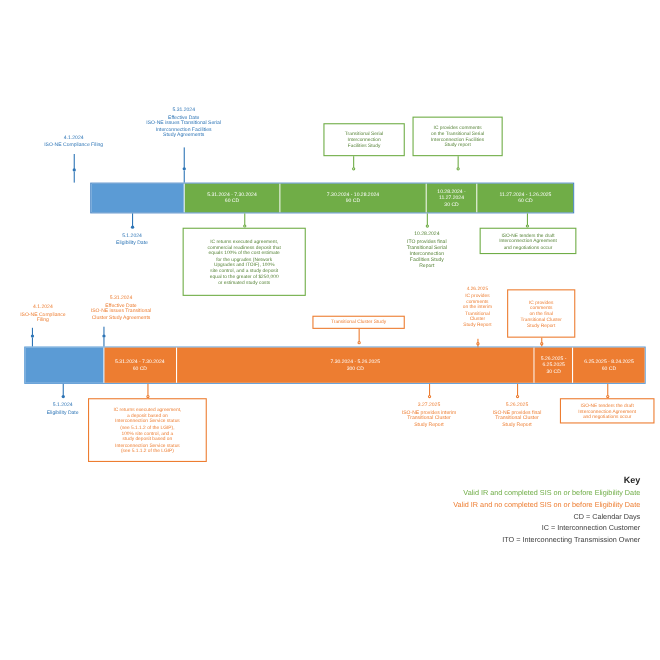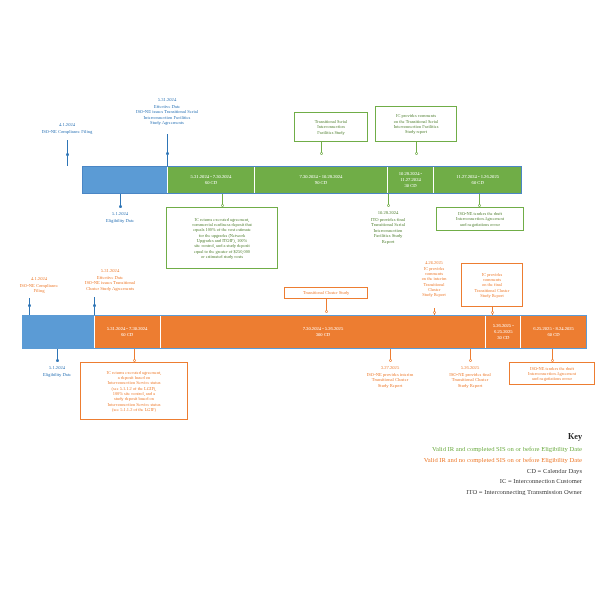--- a/index.html
+++ b/index.html
@@ -1,21 +1,21 @@
 <!DOCTYPE html>
 <html><head>
 <meta charset="utf-8">
 <style>
   html,body{margin:0;padding:0;}
   body{
     width:600px;height:600px;background:#ffffff;
     font-family:"Liberation Sans", sans-serif;
     overflow:hidden;position:relative;
   }
-  #stage{position:absolute;left:0;top:0;width:600px;height:548px;font-family:Liberation Serif, serif;}
+  #stage{position:absolute;left:0;top:0;width:600px;height:548px;}
   .ctext{position:absolute;text-align:center;line-height:1.18;}
 
   
   .bar{position:absolute;display:flex;box-sizing:border-box;}
   .seg{box-sizing:border-box;display:flex;flex-direction:column;
        align-items:center;justify-content:center;
        color:#ffffff;font-size:4.6px;line-height:1.35;text-align:center;
        border-right:0.7px solid #ffffff;}
   .seg:last-child{border-right:none;}
   .seg .d{white-space:pre-line;}

